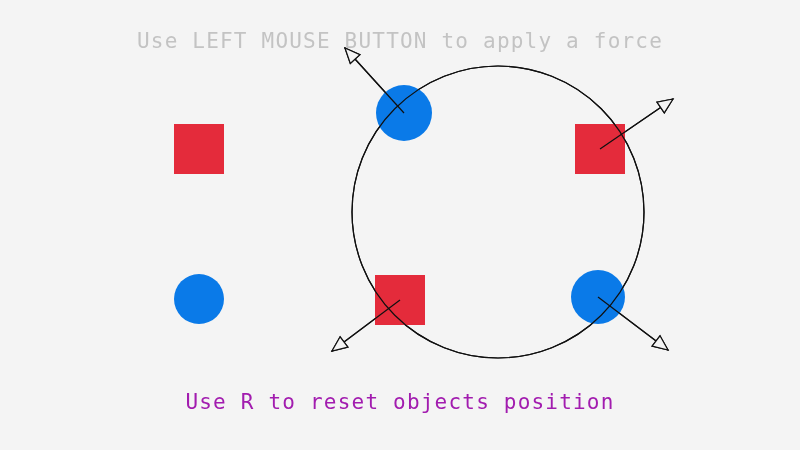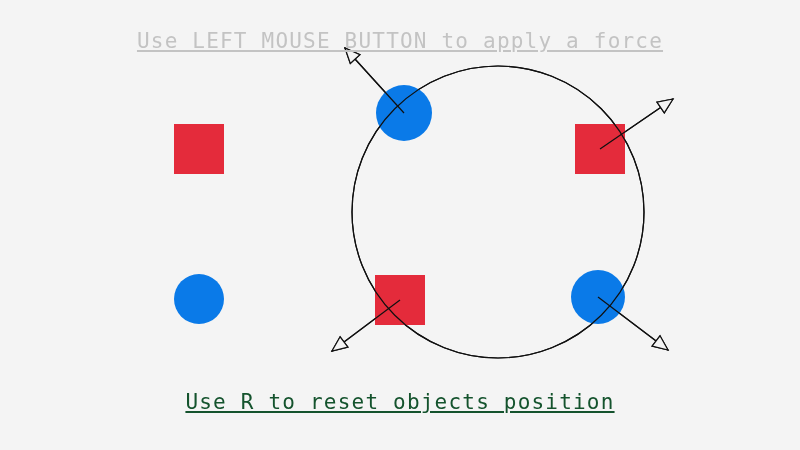--- a/index.html
+++ b/index.html
@@ -31,29 +31,28 @@
     position: absolute;
     left: 0;
     width: 800px;
     text-align: center;
     font-family: "DejaVu Sans Mono", monospace;
     font-size: 21px;
     letter-spacing: 1.2px;
     white-space: nowrap;
     -webkit-font-smoothing: none;
     font-smooth: never;
-    text-decoration: underline;
   }
   #hint-top {
     top: 29px;
     color: #c3c3c3;
   }
   #hint-bottom {
     top: 390px;
-    color: #14532d;
+    color: #a21caf;
   }
 </style>
 </head>
 <body>
 
 <div id="stage">
 
   <svg id="scene-svg" viewBox="0 0 800 450" xmlns="http://www.w3.org/2000/svg" shape-rendering="geometricPrecision">
     <g id="layer-boundary">
         <circle cx="498" cy="212" r="146" fill="none" stroke="#101010" stroke-width="1.2"></circle>

